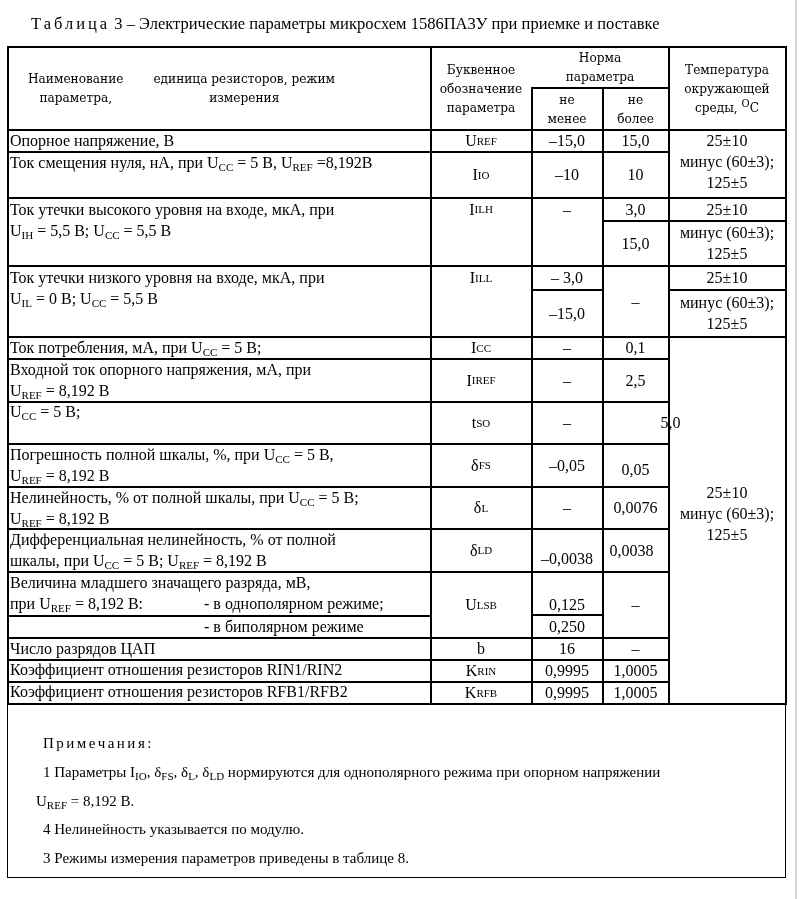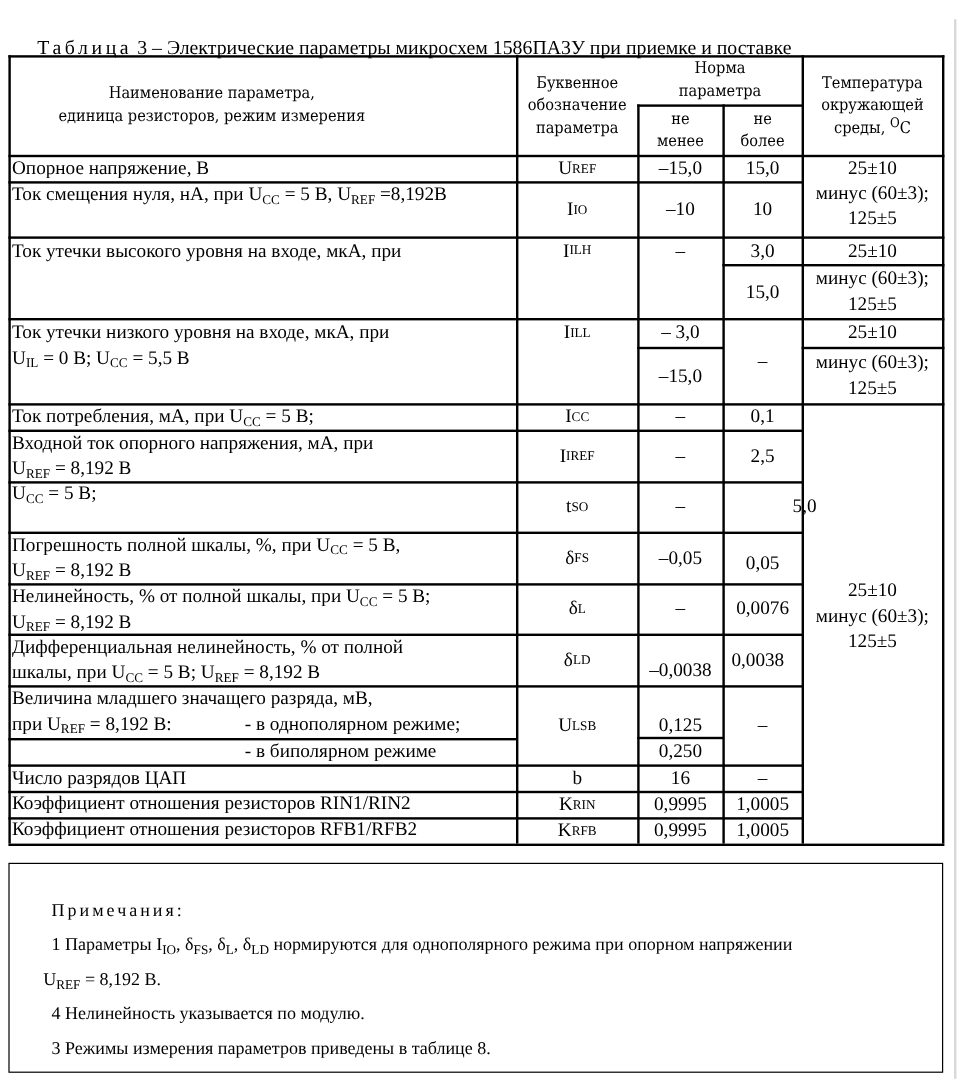--- a/index.html
+++ b/index.html
@@ -1,17 +1,17 @@
 <!DOCTYPE html>
 <html><head>
 <meta charset="utf-8">
 <style>
   html,body{margin:0;padding:0;background:#fff;}
   body{width:801px;height:899px;position:relative;overflow:hidden;font-family:"Liberation Serif",serif;color:#000;}
-  .abs{position:absolute;margin-top:16px;}
+  .abs{position:absolute;}
   .title{left:31px;top:14px;font-size:16.5px;white-space:nowrap;}
   .sp{letter-spacing:3px;}
   .hl{position:absolute;height:1.5px;background:#000;}
   .vl{position:absolute;width:1.5px;background:#000;}
   .cell{position:absolute;display:flex;align-items:center;justify-content:center;text-align:center;font-size:16px;line-height:21px;box-sizing:border-box;}
   .name{position:absolute;font-size:16px;line-height:21px;left:10px;white-space:nowrap;}
   .hdr{font-family:"DejaVu Serif",serif;font-size:13.5px;line-height:19px;font-stretch:condensed;}
   sub{font-size:11px;vertical-align:-3px;line-height:0;}
   sup{font-size:11px;line-height:0;}
   .scroll{left:795px;top:0;width:2px;height:899px;background:#d8d8d8;}
@@ -54,21 +54,21 @@
 <div class="hl" style="left:7px;top:486px;width:662px"></div>
 <div class="hl" style="left:7px;top:528px;width:662px"></div>
 <div class="hl" style="left:7px;top:571px;width:662px"></div>
 <div class="hl" style="left:7px;top:615px;width:424px"></div>
 <div class="hl" style="left:531px;top:614px;width:72px"></div>
 <div class="hl" style="left:7px;top:637px;width:662px"></div>
 <div class="hl" style="left:7px;top:659px;width:662px"></div>
 <div class="hl" style="left:7px;top:681px;width:662px"></div>
 <div class="hl" style="left:7px;top:703px;width:780px"></div>
 
-<div class="cell hdr" style="left:8px;top:47px;width:337px;height:82px;flex-direction:column">
+<div class="cell hdr" style="left:8px;top:47px;width:337px;height:82px;flex-direction:row">
   <div>Наименование параметра,</div>
   <div>единица резисторов, режим измерения</div>
 </div>
 <div class="cell hdr" style="left:431px;top:47px;width:100px;height:82px;flex-direction:column">
   <div>Буквенное</div>
   <div>обозначение</div>
   <div>параметра</div>
 </div>
 <div class="cell hdr" style="left:532px;top:47px;width:136px;height:40px;flex-direction:column">
   <div>Норма</div>
@@ -104,20 +104,21 @@
 <div class="name" style="top:152px"><span>Ток смещения нуля, нА, при U</span><sub>CC</sub><span> = 5 В, U</span><sub>REF</sub><span> =8,192В</span></div>
 <div class="cell" style="left:431px;top:152px;width:100px;height:45px">
       <span>I</span>
       <sub>IO</sub>
     </div>
 <div class="cell" style="left:532px;top:152px;width:70px;height:45px">–10</div>
 <div class="cell" style="left:603px;top:152px;width:65px;height:45px">10</div>
 
 <div class="name" style="top:199px">
   <div>Ток утечки высокого уровня на входе, мкА, при</div>
+  <div><span>U</span><sub>IH</sub><span> = 5,5 В; U</span><sub>CC</sub><span> = 5,5 В</span></div>
 </div>
 <div class="cell" style="left:431px;top:198px;width:100px;height:22px">
       <span>I</span>
       <sub>ILH</sub>
     </div>
 <div class="cell" style="left:532px;top:198px;width:70px;height:22px">–</div>
 <div class="cell" style="left:603px;top:198px;width:65px;height:22px">3,0</div>
 <div class="cell" style="left:603px;top:221px;width:65px;height:44px">15,0</div>
 <div class="cell" style="left:669px;top:198px;width:116px;height:22px">25±10</div>
 <div class="cell" style="left:669px;top:221px;width:116px;height:44px;flex-direction:column">

